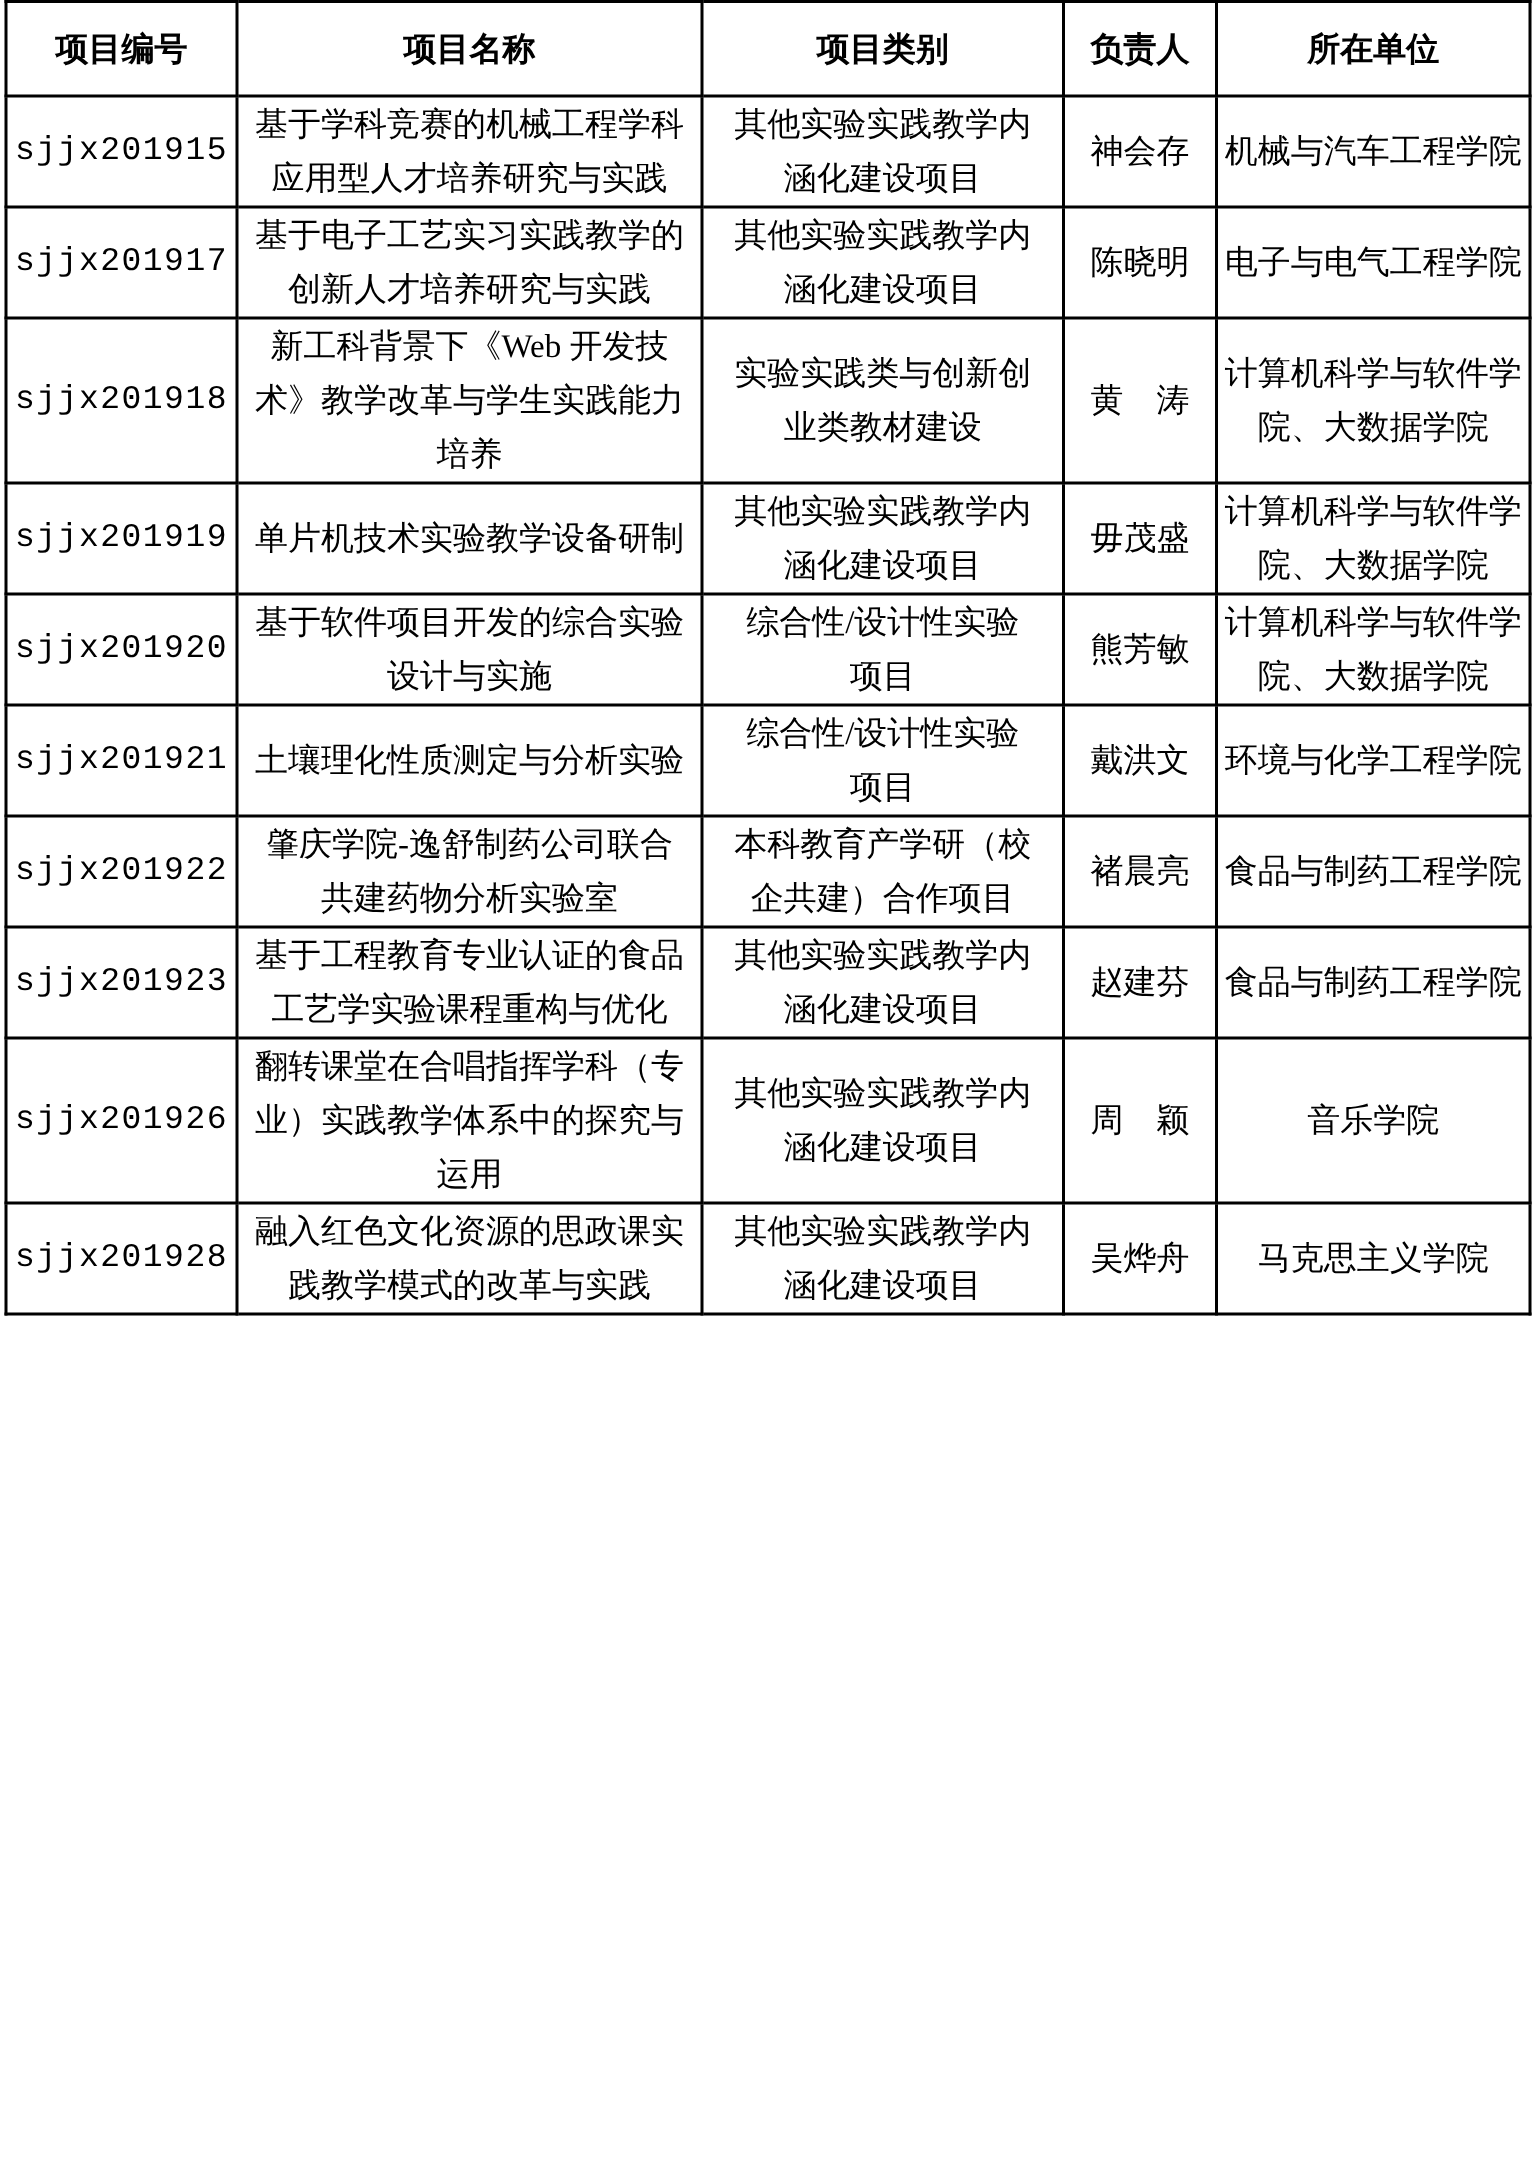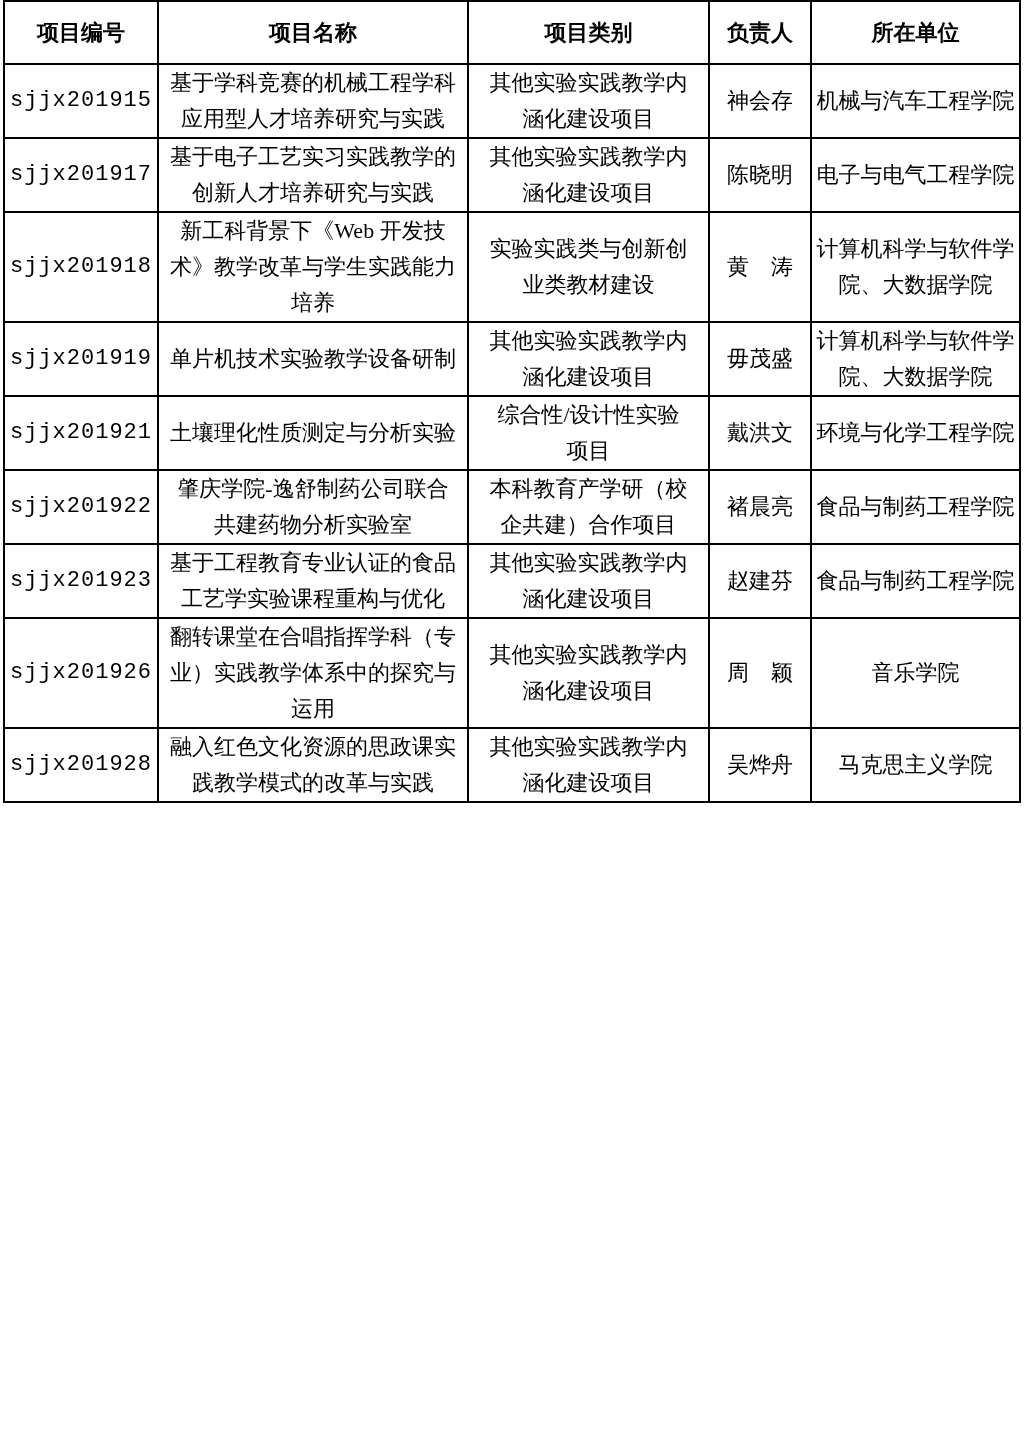--- a/index.html
+++ b/index.html
@@ -102,20 +102,27 @@
           <td class="col-unit">计算机科学与软件学院、大数据学院</td>
         </tr>
         <tr>
           <td class="col-id">sjjx201919</td>
           <td class="col-name">单片机技术实验教学设备研制</td>
           <td class="col-category">其他实验实践教学内涵化建设项目</td>
           <td class="col-leader">毋茂盛</td>
           <td class="col-unit">计算机科学与软件学院、大数据学院</td>
         </tr>
         <tr>
+          <td class="col-id">sjjx201920</td>
+          <td class="col-name">基于软件项目开发的综合实验设计与实施</td>
+          <td class="col-category">综合性/设计性实验项目</td>
+          <td class="col-leader">熊芳敏</td>
+          <td class="col-unit">计算机科学与软件学院、大数据学院</td>
+        </tr>
+        <tr>
           <td class="col-id">sjjx201921</td>
           <td class="col-name">土壤理化性质测定与分析实验</td>
           <td class="col-category">综合性/设计性实验项目</td>
           <td class="col-leader">戴洪文</td>
           <td class="col-unit">环境与化学工程学院</td>
         </tr>
         <tr>
           <td class="col-id">sjjx201922</td>
           <td class="col-name">肇庆学院-逸舒制药公司联合共建药物分析实验室</td>
           <td class="col-category">本科教育产学研（校企共建）合作项目</td>

